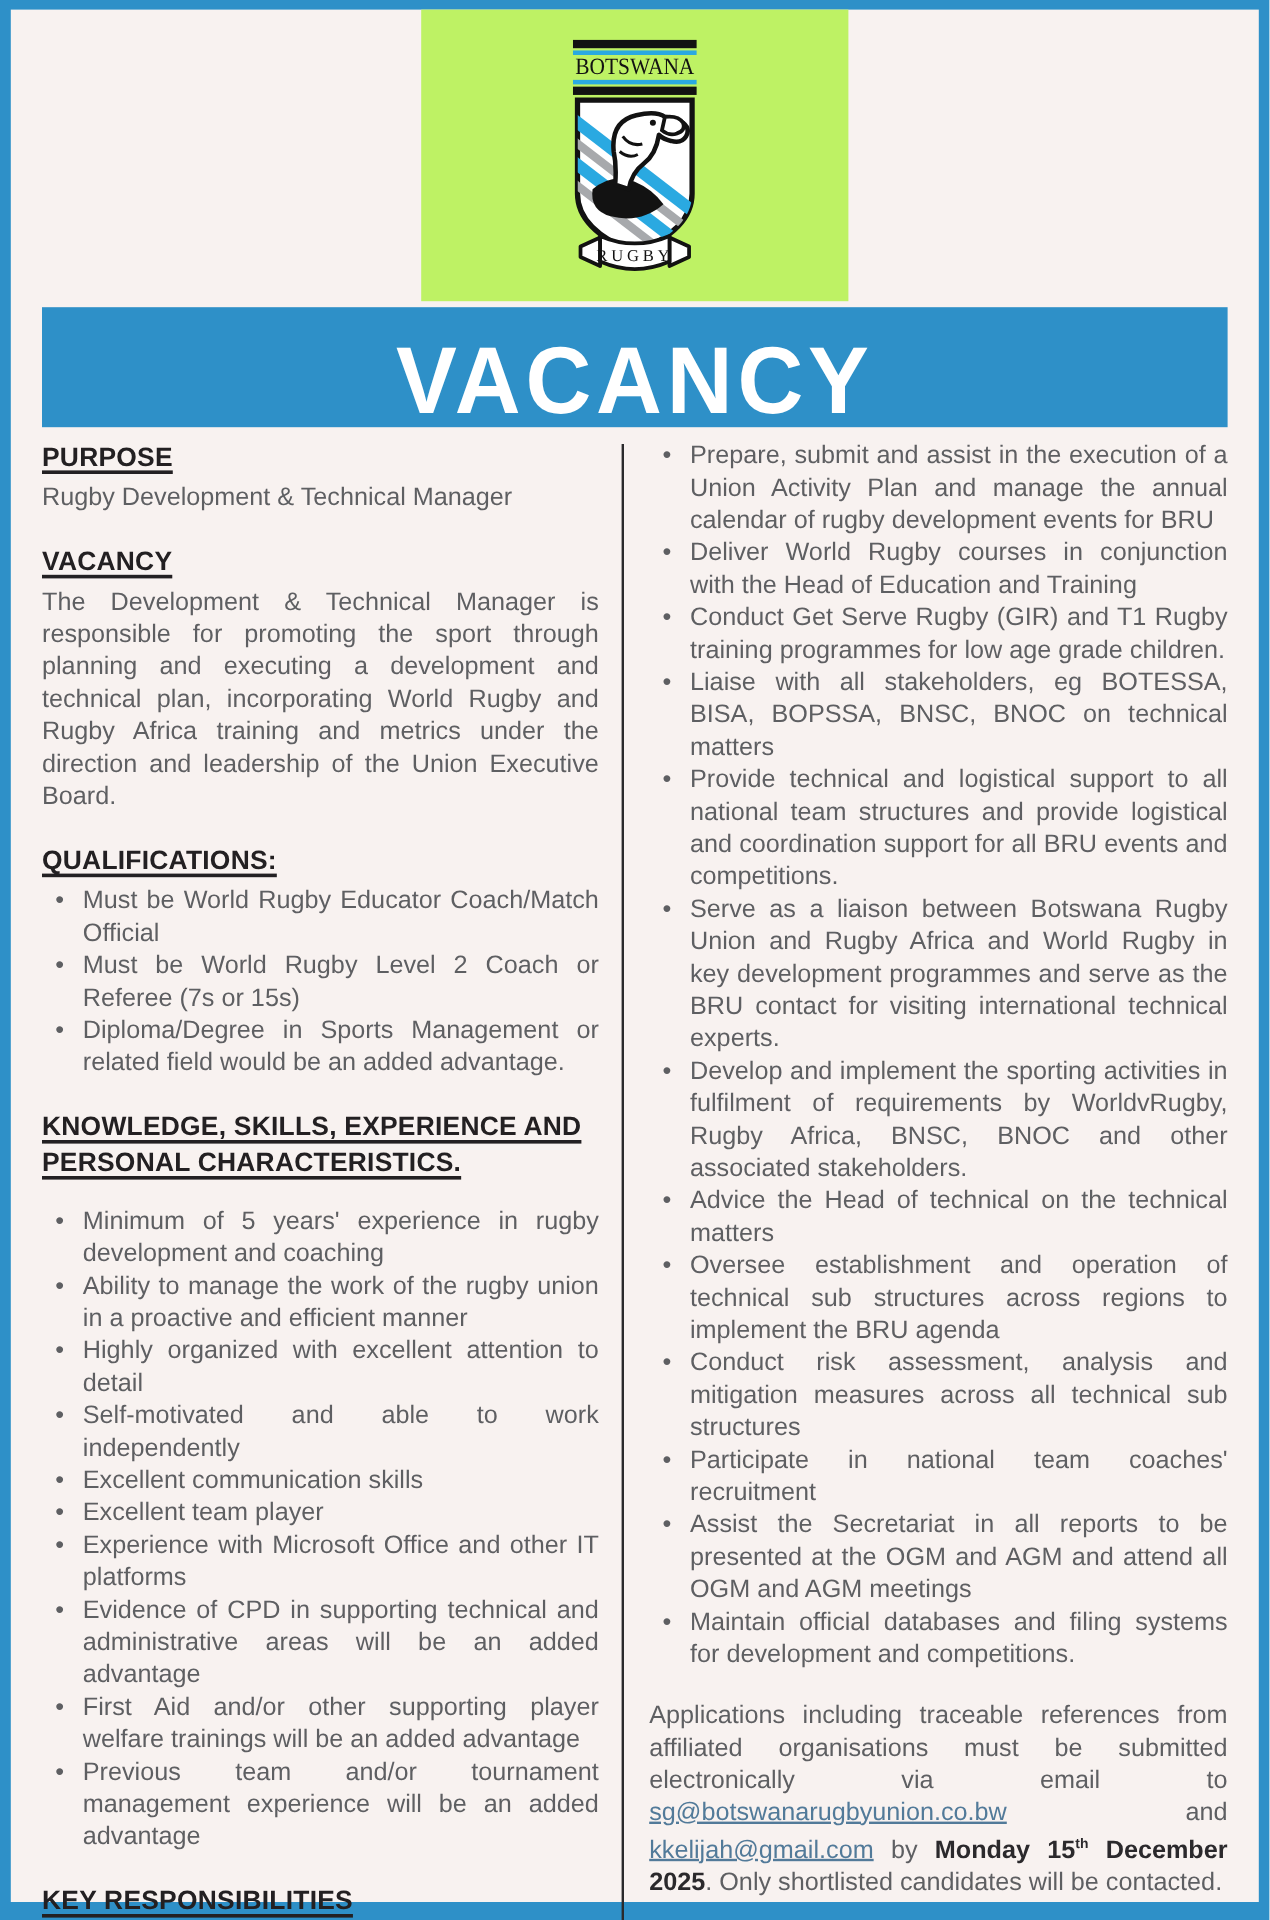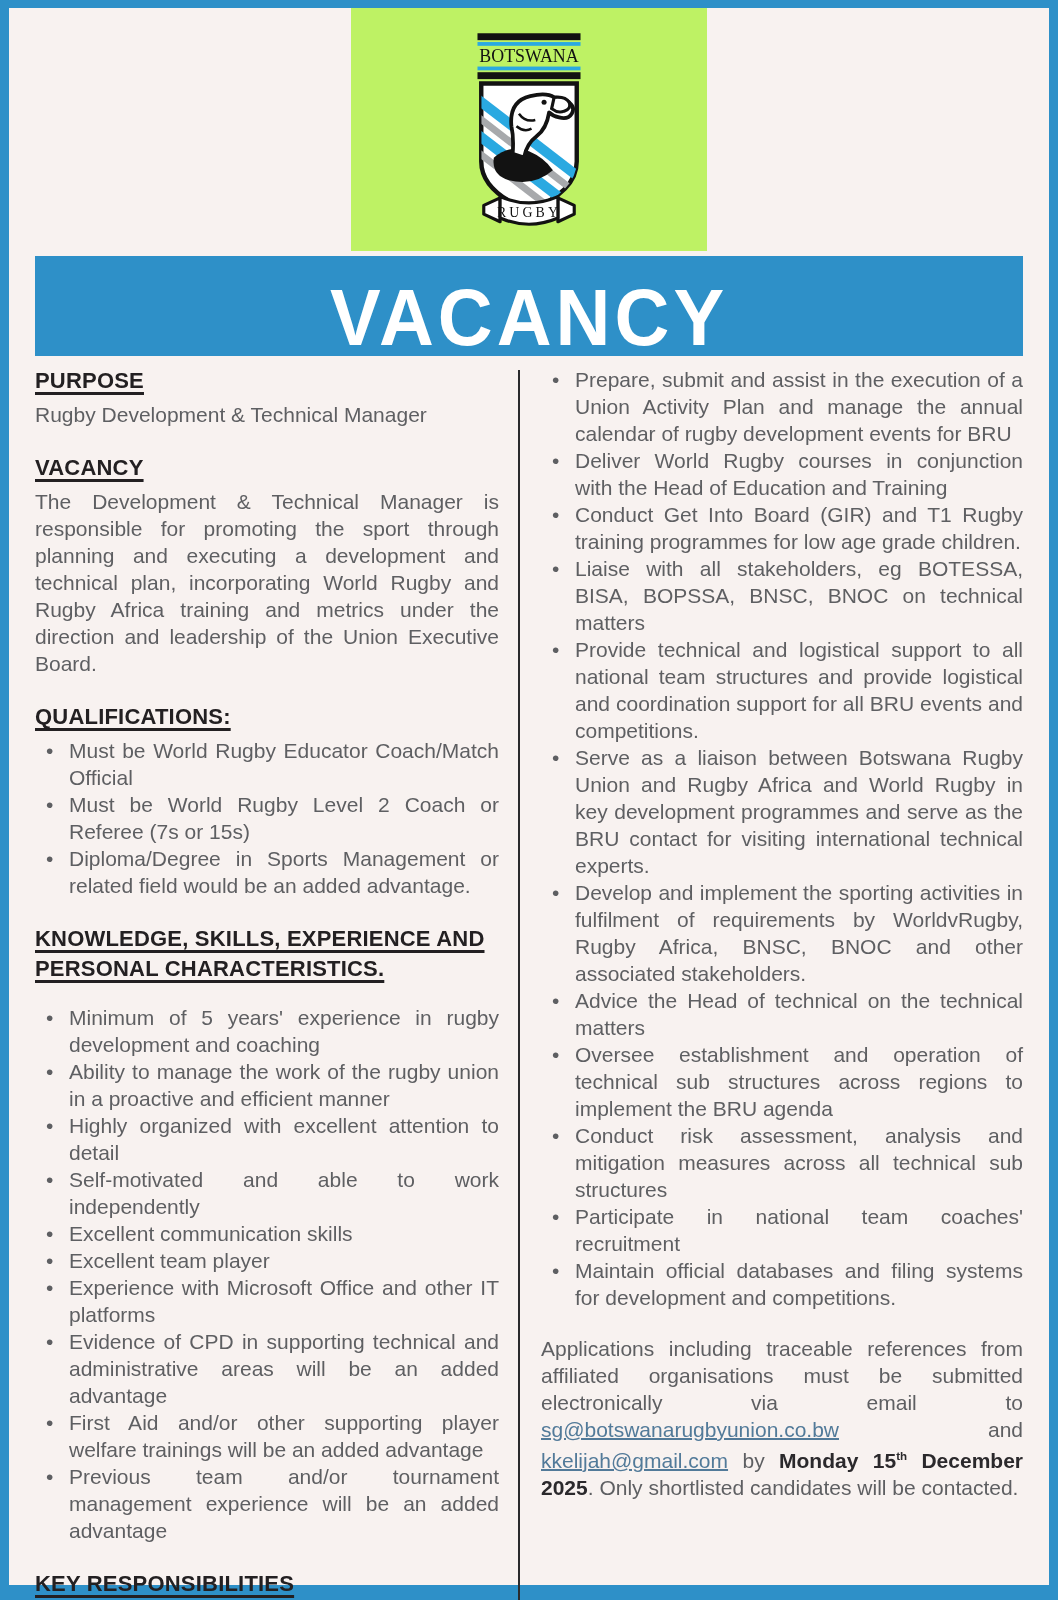--- a/index.html
+++ b/index.html
@@ -192,29 +192,30 @@
             </ul>
         </section>
       </div>
 
       <div class="divider"></div>
 
       <div class="col right">
         <ul class="bullets">
             <li>Prepare, submit and assist in the execution of a Union Activity Plan and manage the annual calendar of rugby development events for BRU</li>
             <li>Deliver World Rugby courses in conjunction with the Head of Education and Training</li>
-            <li>Conduct Get Into Board (GIR) and T1 Rugby training programmes for low age grade children.</li>
+            <li>Conduct Get Serve Rugby (GIR) and T1 Rugby training programmes for low age grade children.</li>
             <li>Liaise with all stakeholders, eg BOTESSA, BISA, BOPSSA, BNSC, BNOC on technical matters</li>
             <li>Provide technical and logistical support to all national team structures and provide logistical and coordination support for all BRU events and competitions.</li>
             <li>Serve as a liaison between Botswana Rugby Union and Rugby Africa and World Rugby in key development programmes and serve as the BRU contact for visiting international technical experts.</li>
             <li>Develop and implement the sporting activities in fulfilment of requirements by WorldvRugby, Rugby Africa, BNSC, BNOC and other associated stakeholders.</li>
             <li>Advice the Head of technical on the technical matters</li>
             <li>Oversee establishment and operation of technical sub structures across regions to implement the BRU agenda</li>
             <li>Conduct risk assessment, analysis and mitigation measures across all technical sub structures</li>
             <li>Participate in national team coaches' recruitment</li>
+            <li>Assist the Secretariat in all reports to be presented at the OGM and AGM and attend all OGM and AGM meetings</li>
             <li>Maintain official databases and filing systems for development and competitions.</li>
           </ul>
 
         <p class="apps">Applications including traceable references from affiliated organisations must be submitted electronically via email to <a class="seg-link">sg@botswanarugbyunion.co.bw</a> and <a class="seg-link">kkelijah@gmail.com</a> by <strong class="seg-bold">Monday 15</strong><strong class="seg-bold"><sup>th</sup></strong><strong class="seg-bold"> December 2025</strong>. Only shortlisted candidates will be contacted.</p>
 
         <p class="note">
           
           
         </p>
       </div>

